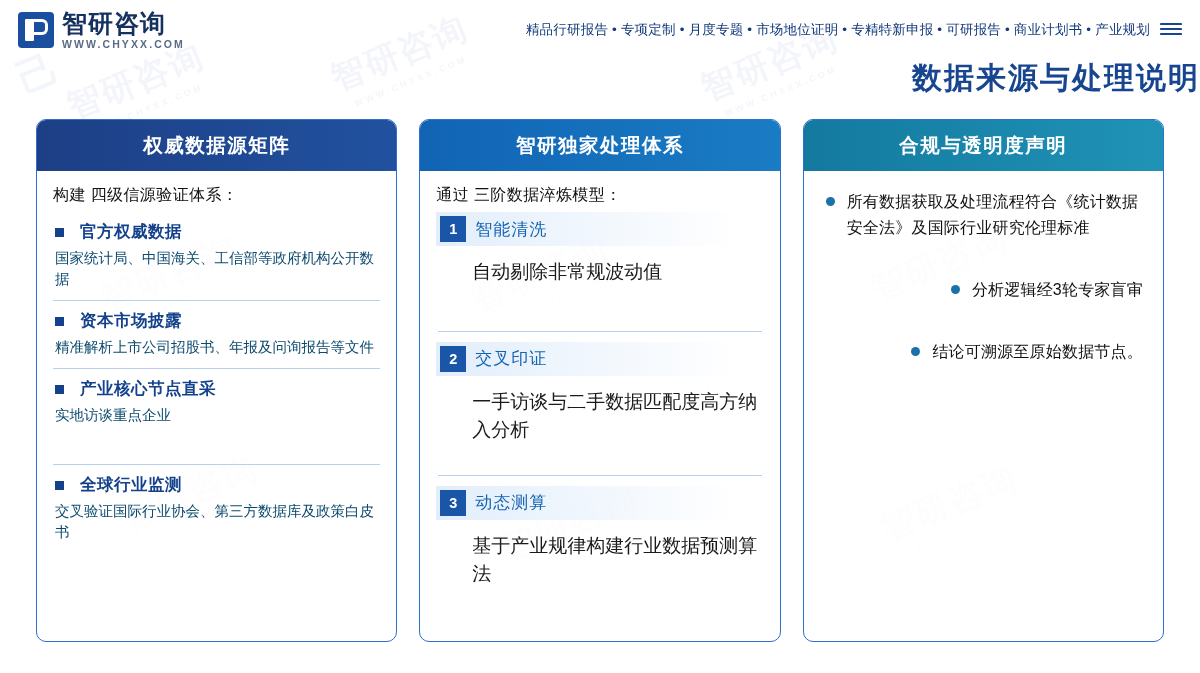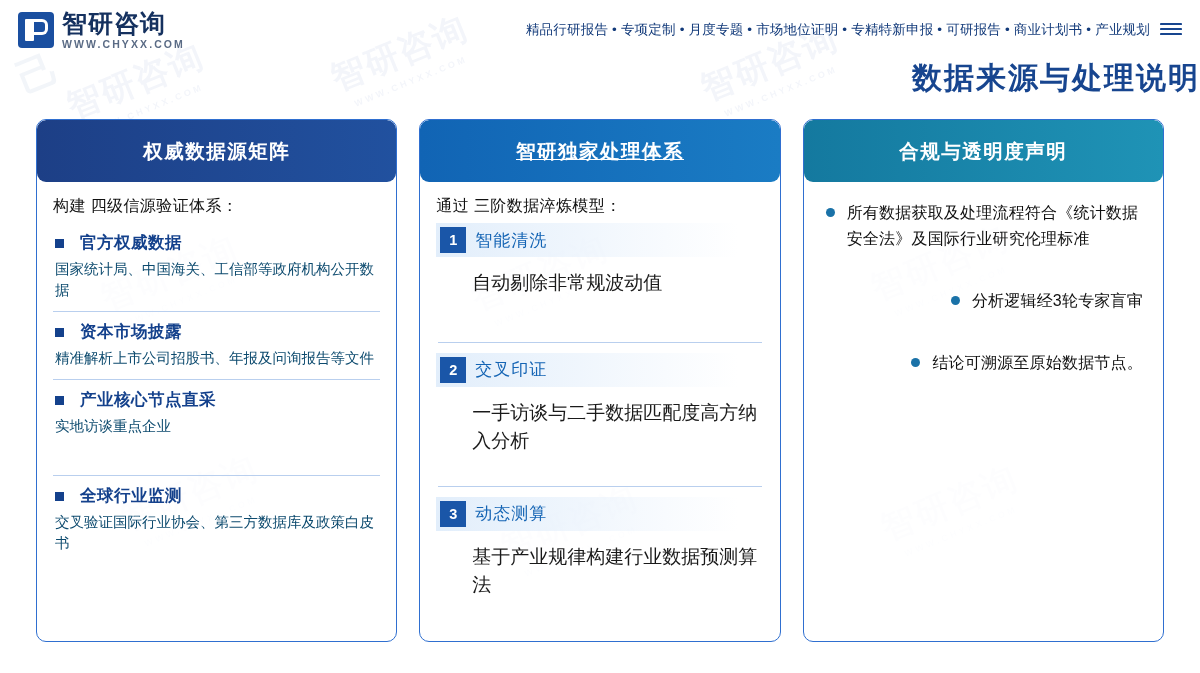--- a/index.html
+++ b/index.html
@@ -122,30 +122,29 @@
     flex: 1 1 0;
     border: 1.6px solid #2f6fd0;
     border-radius: 10px;
     background: rgba(255,255,255,0.82);
     overflow: hidden;
     height: 523px;
     display: flex;
     flex-direction: column;
   }
   .card-head {
-    height: 62px;
+    height: 51px;
     display: flex; align-items: center; justify-content: center;
     color: #fff;
     font-size: 19.5px;
     font-weight: 800;
     letter-spacing: 1.5px;
-    border-radius: 9px;
   }
   .head-1 { background: linear-gradient(90deg,#1d3f86 0%, #21519f 100%); }
-  .head-2 { background: linear-gradient(90deg,#1164b4 0%, #1a7cc4 100%); text-decoration: underline; }
+  .head-2 { background: linear-gradient(90deg,#1164b4 0%, #1a7cc4 100%); }
   .head-3 { background: linear-gradient(90deg,#14799f 0%, #1f93b6 100%); }
 
   .card-body {
     padding: 14px 16px 10px 16px;
     flex: 1;
     display: flex;
     flex-direction: column;
   }
   .lead {
     font-size: 16px;

